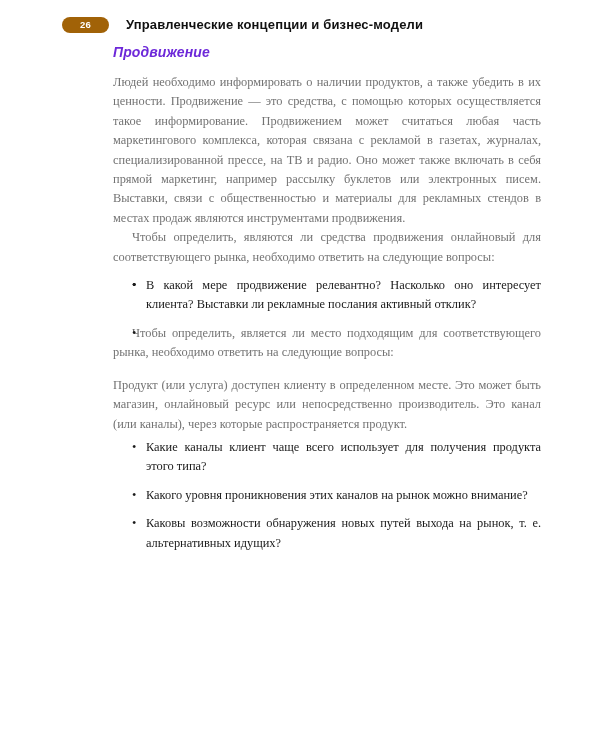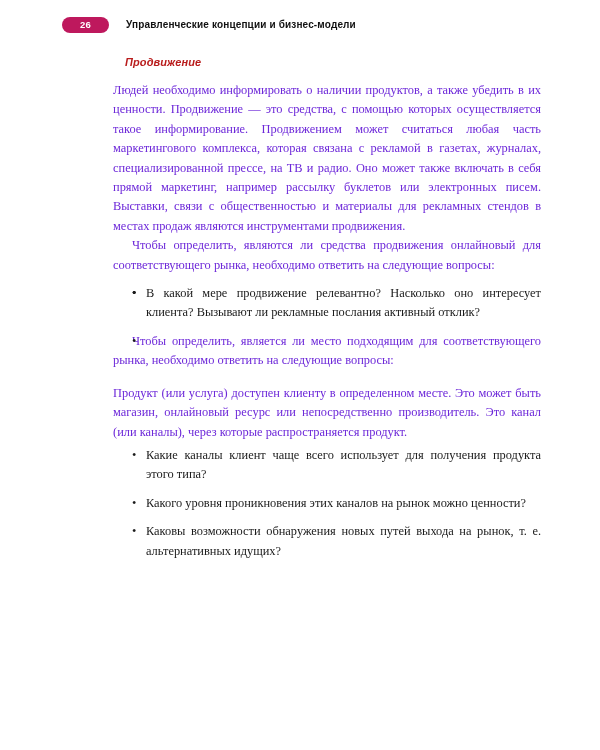--- a/index.html
+++ b/index.html
@@ -30,73 +30,73 @@
     left: 62px;
     top: 16px;
     display: flex;
     align-items: center;
     height: 17px;
   }
 
   .page-number-badge {
     width: 47px;
     height: 16px;
-    background: #be185d;
+    background: #a16207;
     border-radius: 8px;
     color: #ffffff;
     font-family: "Liberation Sans", "DejaVu Sans", sans-serif;
     font-size: 9.5px;
     font-weight: bold;
     letter-spacing: 0.2px;
     display: flex;
     align-items: center;
     justify-content: center;
     flex: 0 0 auto;
   }
 
   .header-title {
     margin-left: 17px;
     font-family: "Liberation Sans", "DejaVu Sans", sans-serif;
-    font-size: 10px;
+    font-size: 13px;
     font-weight: bold;
     color: #111111;
     letter-spacing: 0.15px;
     white-space: nowrap;
   }
 
   
   .content {
     position: absolute;
     left: 113px;
     top: 44px;
     width: 428px;
   }
 
   .section-heading {
     font-family: "Liberation Sans", "DejaVu Sans", sans-serif;
-    font-size: 11px;
+    font-size: 14px;
     font-weight: bold;
     font-style: italic;
-    color: #b91c1c;
-    margin: 12px;
+    color: #6d28d9;
+    margin: 0;
     padding: 0;
     letter-spacing: 0.1px;
   }
 
   .heading-place {
     margin-top: 24px;
   }
 
   p.body-text {
     margin: 0;
     font-size: 12.4px;
     line-height: 19.4px;
     text-align: justify;
     text-justify: inter-word;
-    color: #6d28d9;
+    color: #737373;
     hyphens: manual;
   }
 
   p.first-para {
     margin-top: 13px;
   }
 
   p.indented {
     text-indent: 19px;
   }
@@ -164,42 +164,42 @@
 
       <ul class="question-list list-block-promotion">
         <li>
           <span class="bullet-glyph">•</span>
         </li>
         <li>
           <span class="bullet-glyph">•</span>
         </li>
         <li>
           <span class="bullet-glyph">•</span>
-          <span>В какой мере продвижение релевантно? Насколько оно интересует клиента? Вызывают ли рекламные послания активный отклик?</span>
+          <span>В какой мере продвижение релевантно? Насколько оно интересует клиента? Выставки ли рекламные послания активный отклик?</span>
         </li>
         <li>
           <span class="bullet-glyph">•</span>
         </li>
       </ul>
     </div>
 
     <div>
 
       <p class="body-text indented after-para">Чтобы определить, является ли место подходящим для соответствующего рынка, необходимо ответить на следующие вопросы:</p>
 
       <p class="body-text first-para">Продукт (или услуга) доступен клиенту в определенном месте. Это может быть магазин, онлайновый ресурс или непосредственно производитель. Это канал (или каналы), через которые распространяется продукт.</p>
 
       <ul class="question-list list-block-place">
         <li>
           <span class="bullet-glyph">•</span>
           <span>Какие каналы клиент чаще всего использует для получения продукта этого типа?</span>
         </li>
         <li>
           <span class="bullet-glyph">•</span>
-          <span>Какого уровня проникновения этих каналов на рынок можно ценности?</span>
+          <span>Какого уровня проникновения этих каналов на рынок можно внимание?</span>
         </li>
         <li>
           <span class="bullet-glyph">•</span>
           <span>Каковы возможности обнаружения новых путей выхода на рынок, т. е. альтернативных идущих?</span>
         </li>
       </ul>
     </div>
 
   </div>
 </div>

